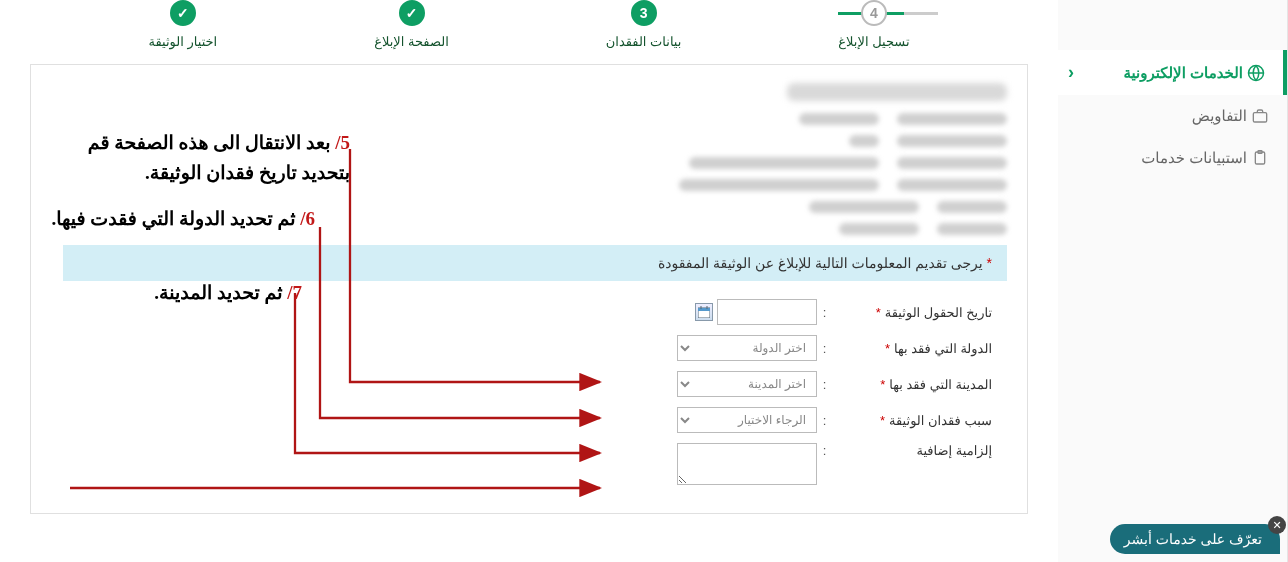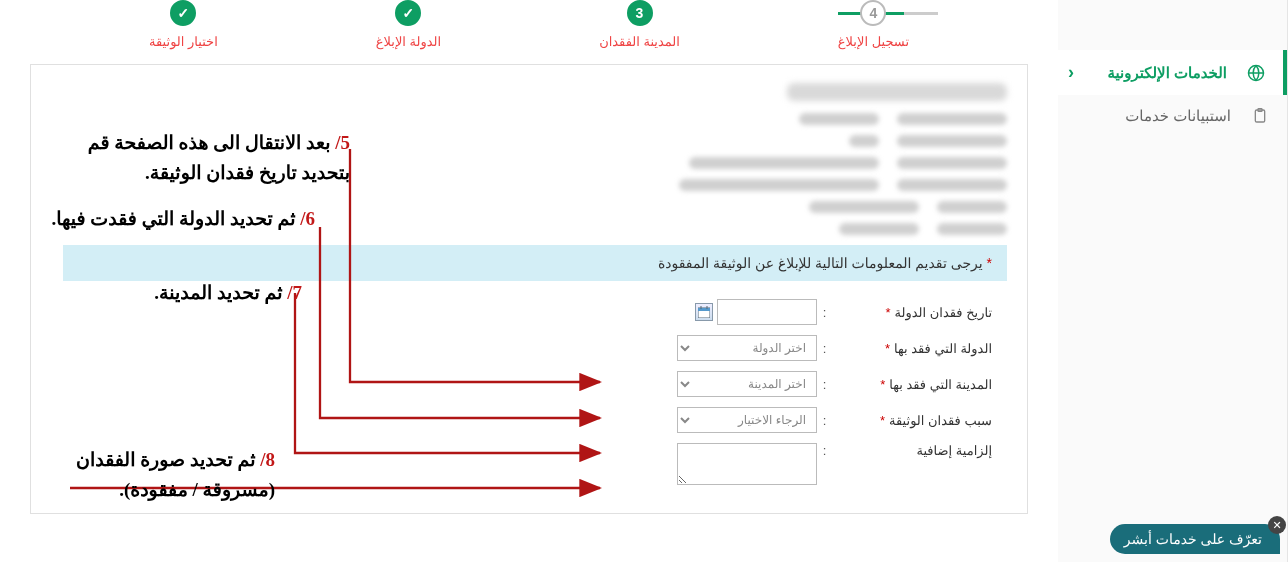--- a/index.html
+++ b/index.html
@@ -39,21 +39,21 @@
     }
     .sidebar-item.active {
       color: #0e9e63;
       font-weight: 700;
       border-right: 4px solid #0e9e63;
       background: #fff;
     }
     .sidebar-item .item-right {
       display: flex;
       align-items: center;
-      gap: 20px;
+      gap: 4px;
     }
     .sidebar-icon {
       width: 18px;
       height: 18px;
       display: inline-flex;
       align-items: center;
       justify-content: center;
     }
     .globe-icon {
       color: #0e9e63;
@@ -113,21 +113,21 @@
       border: 2px solid #0e9e63;
     }
     .step-circle.inactive {
       background: #fff;
       border-color: #bbb;
       color: #999;
     }
     .step-label {
       margin-top: 8px;
       font-size: 13px;
-      color: #ef4444;
+      color: #14532d;
     }
     
     .mandatory-note {
       text-align: right;
       font-size: 13px;
       color: #444;
       padding: 8px 20px;
       direction: rtl;
     }
     .mandatory-note .star {
@@ -309,25 +309,25 @@
       <svg class="stepper-line" preserveAspectRatio="none" viewBox="0 0 100 3">
         <line x1="0" y1="1.5" x2="66" y2="1.5" stroke="#0e9e63" stroke-width="3"></line>
         <line x1="66" y1="1.5" x2="100" y2="1.5" stroke="#ccc" stroke-width="3"></line>
       </svg>
       <div class="step">
         <div class="step-circle">✓</div>
         <div class="step-label">اختيار الوثيقة</div>
       </div>
       <div class="step">
         <div class="step-circle">✓</div>
-        <div class="step-label">الدولة الإبلاغ</div>
+        <div class="step-label">الصفحة الإبلاغ</div>
       </div>
       <div class="step">
         <div class="step-circle">3</div>
-        <div class="step-label">المدينة الفقدان</div>
+        <div class="step-label">بيانات الفقدان</div>
       </div>
       <div class="step">
         <div class="step-circle inactive">4</div>
         <div class="step-label">تسجيل الإبلاغ</div>
       </div>
     </div>
 
 
     <div class="doc-info">
       <div class="blur-line blur-title"></div>
@@ -358,21 +358,21 @@
 
       <div class="section-header">
         <span class="star">*</span>
         <span>يرجى تقديم المعلومات التالية للإبلاغ عن الوثيقة المفقودة</span>
       </div>
 
       <div class="form-area">
 
         <div class="form-row">
           <div class="form-label">
-            <span>تاريخ فقدان الدولة</span><span class="star">*</span>
+            <span>تاريخ الحقول الوثيقة</span><span class="star">*</span>
           </div>
           <div class="colon">:</div>
           <div class="date-input-wrap">
             <input type="text" class="form-control date-input" style="">
             <span class="calendar-icon">
               <svg width="12" height="12" viewBox="0 0 12 12">
                   <rect x="0" y="2" width="12" height="10" fill="#fff" stroke="#567"></rect>
                   <rect x="0" y="2" width="12" height="3" fill="#59c"></rect>
                   <line x1="3" y1="0" x2="3" y2="3" stroke="#567"></line>
                   <line x1="9" y1="0" x2="9" y2="3" stroke="#567"></line>
@@ -440,43 +440,51 @@
       </svg>
 
       <div class="anno-text" style="top:128px; left:40px; width:310px;">
         <span class="anno-num">5/</span><span> بعد الانتقال الى هذه الصفحة قم بتحديد تاريخ فقدان الوثيقة.</span>
       </div>
       <div class="anno-text" style="top:204px; left:35px; width:280px;">
         <span class="anno-num">6/</span><span> ثم تحديد الدولة التي فقدت فيها.</span>
       </div>
       <div class="anno-text" style="top:278px; left:122px; width:180px;">
         <span class="anno-num">7/</span><span> ثم تحديد المدينة.</span>
-      </div>
-      <div class="anno-text" style="top:445px; left:15px; width:260px;">
-        <span class="anno-num">8/</span><span> ثم تحديد صورة الفقدان (مسروقة / مفقودة).</span>
       </div>
     </div>
 
   </div>
 
   <div class="sidebar">
     <div class="sidebar-item active">
       <span class="item-right">
         <span class="sidebar-icon globe-icon">
           <svg width="18" height="18" viewBox="0 0 24 24" fill="none" stroke="currentColor" stroke-width="2">
               <circle cx="12" cy="12" r="10"></circle>
               <path d="M2 12h20M12 2a15 15 0 010 20M12 2a15 15 0 000 20"></path>
             </svg>
         </span>
         <span>الخدمات الإلكترونية</span>
       </span>
       <span class="chevron-left">‹</span>
     </div>
     <div class="sidebar-item">
       <span class="item-right">
+        <span class="sidebar-icon briefcase-icon">
+          <svg width="16" height="16" viewBox="0 0 24 24" fill="none" stroke="currentColor" stroke-width="2">
+              <rect x="2" y="7" width="20" height="14" rx="2"></rect>
+              <path d="M16 7V5a2 2 0 00-2-2h-4a2 2 0 00-2 2v2"></path>
+            </svg>
+        </span>
+        <span>التفاويض</span>
+      </span>
+    </div>
+    <div class="sidebar-item">
+      <span class="item-right">
         <span class="sidebar-icon clipboard-icon">
           <svg width="16" height="16" viewBox="0 0 24 24" fill="none" stroke="currentColor" stroke-width="2">
               <rect x="5" y="3" width="14" height="18" rx="2"></rect>
               <rect x="9" y="1" width="6" height="4" rx="1"></rect>
             </svg>
         </span>
         <span>استبيانات خدمات</span>
       </span>
     </div>
   </div>

